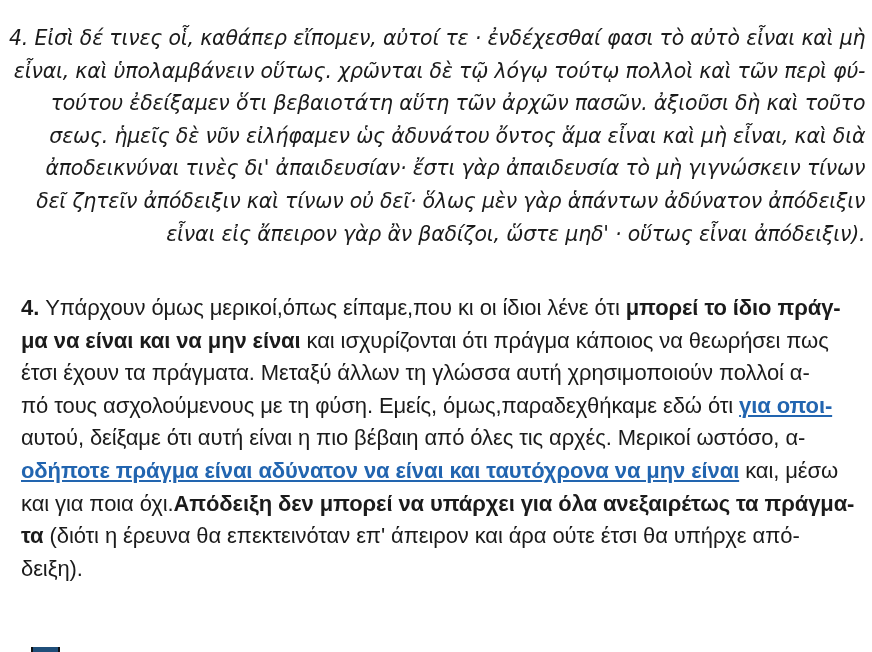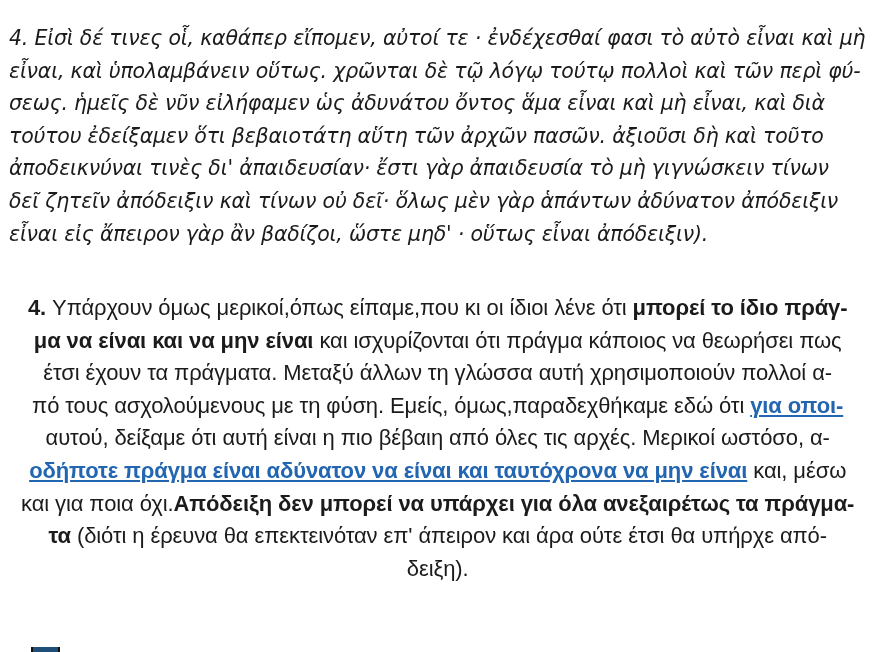--- a/index.html
+++ b/index.html
@@ -25,28 +25,28 @@
     line-height: 32.6px;
     height: 32.6px;
   }
   .ancient {
     left: 9px;
     top: 22px;
     font-family: "DejaVu Sans", sans-serif;
     font-style: italic;
     font-size: 20.5px;
     letter-spacing: -0.2px;
+    text-align: right;
   }
   .modern {
     left: 21px;
     top: 292px;
     font-family: "Liberation Sans", "DejaVu Sans", sans-serif;
     font-size: 22px;
     letter-spacing: -0.1px;
-    text-align: center;
   }
   .run-r { font-weight: normal; color: var(--ink, #1b1b1b); }
   .run-b { font-weight: bold;   color: var(--ink, #1b1b1b); }
   .run-bb { font-weight: bold;  color: var(--accent-blue, #2265b0); text-decoration: underline; }
   .cut-fragment {
     position: absolute;
     left: 31px;
     top: 647px;
     width: 25px;
     height: 5px;
@@ -56,22 +56,22 @@
   }
 </style>
 </head>
 <body>
 
 <div class="page">
 
   <div class="para ancient">
       <div class="line">4. Εἰσὶ δέ τινες οἷ, καθάπερ εἴπομεν, αὐτοί τε · ἐνδέχεσθαί φασι τὸ αὐτὸ εἶναι καὶ μὴ</div>
       <div class="line">εἶναι, καὶ ὑπολαμβάνειν οὕτως. χρῶνται δὲ τῷ λόγῳ τούτῳ πολλοὶ καὶ τῶν περὶ φύ-</div>
+      <div class="line">τούτου ἐδείξαμεν ὅτι βεβαιοτάτη αὕτη τῶν ἀρχῶν πασῶν. ἀξιοῦσι δὴ καὶ τοῦτο</div>
       <div class="line">σεως. ἡμεῖς δὲ νῦν εἰλήφαμεν ὡς ἀδυνάτου ὄντος ἅμα εἶναι καὶ μὴ εἶναι, καὶ διὰ</div>
-      <div class="line">τούτου ἐδείξαμεν ὅτι βεβαιοτάτη αὕτη τῶν ἀρχῶν πασῶν. ἀξιοῦσι δὴ καὶ τοῦτο</div>
       <div class="line">ἀποδεικνύναι τινὲς δι' ἀπαιδευσίαν· ἔστι γὰρ ἀπαιδευσία τὸ μὴ γιγνώσκειν τίνων</div>
       <div class="line">δεῖ ζητεῖν ἀπόδειξιν καὶ τίνων οὐ δεῖ· ὅλως μὲν γὰρ ἁπάντων ἀδύνατον ἀπόδειξιν</div>
       <div class="line">εἶναι εἰς ἄπειρον γὰρ ἂν βαδίζοι, ὥστε μηδ' · οὕτως εἶναι ἀπόδειξιν).</div>
     </div>
 
   <div class="para modern">
       <div class="line"><span class="run-b">4. </span><span class="run-r">Υπάρχουν όμως μερικοί,όπως είπαμε,που κι οι ίδιοι λένε ότι </span><span class="run-b">μπορεί το ίδιο πράγ-</span></div>
       <div class="line"><span class="run-b">μα να είναι και να μην είναι</span><span class="run-r"> και ισχυρίζονται ότι πράγμα κάποιος να θεωρήσει πως</span></div>
       <div class="line"><span class="run-r">έτσι έχουν τα πράγματα. Μεταξύ άλλων τη γλώσσα αυτή χρησιμοποιούν πολλοί α-</span></div>
       <div class="line"><span class="run-r">πό τους ασχολούμενους με τη φύση. Εμείς, όμως,παραδεχθήκαμε εδώ ότι </span><span class="run-bb">για οποι-</span></div>

